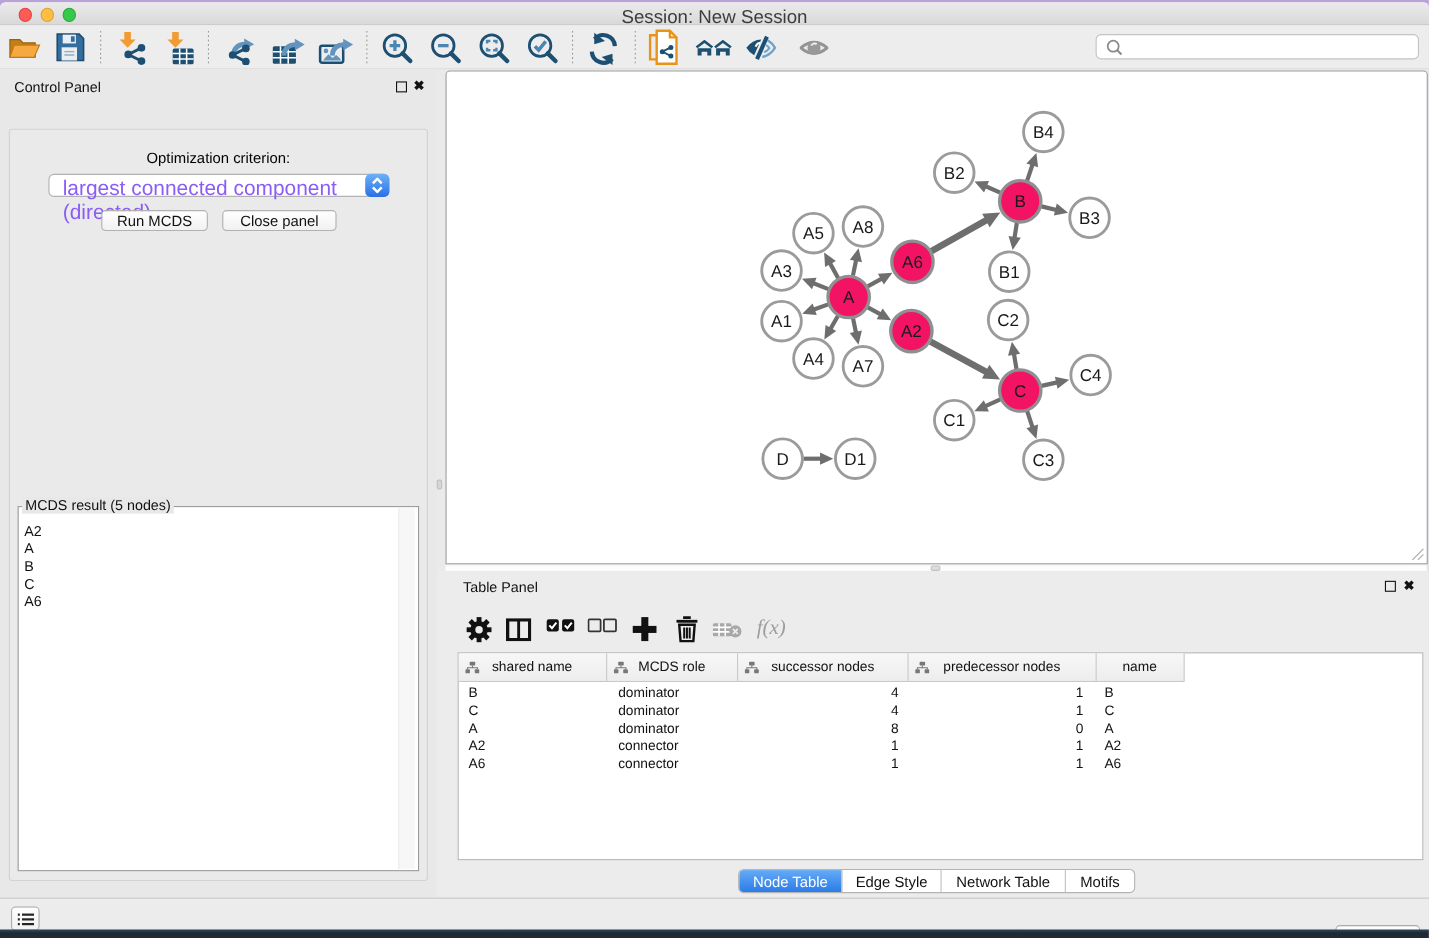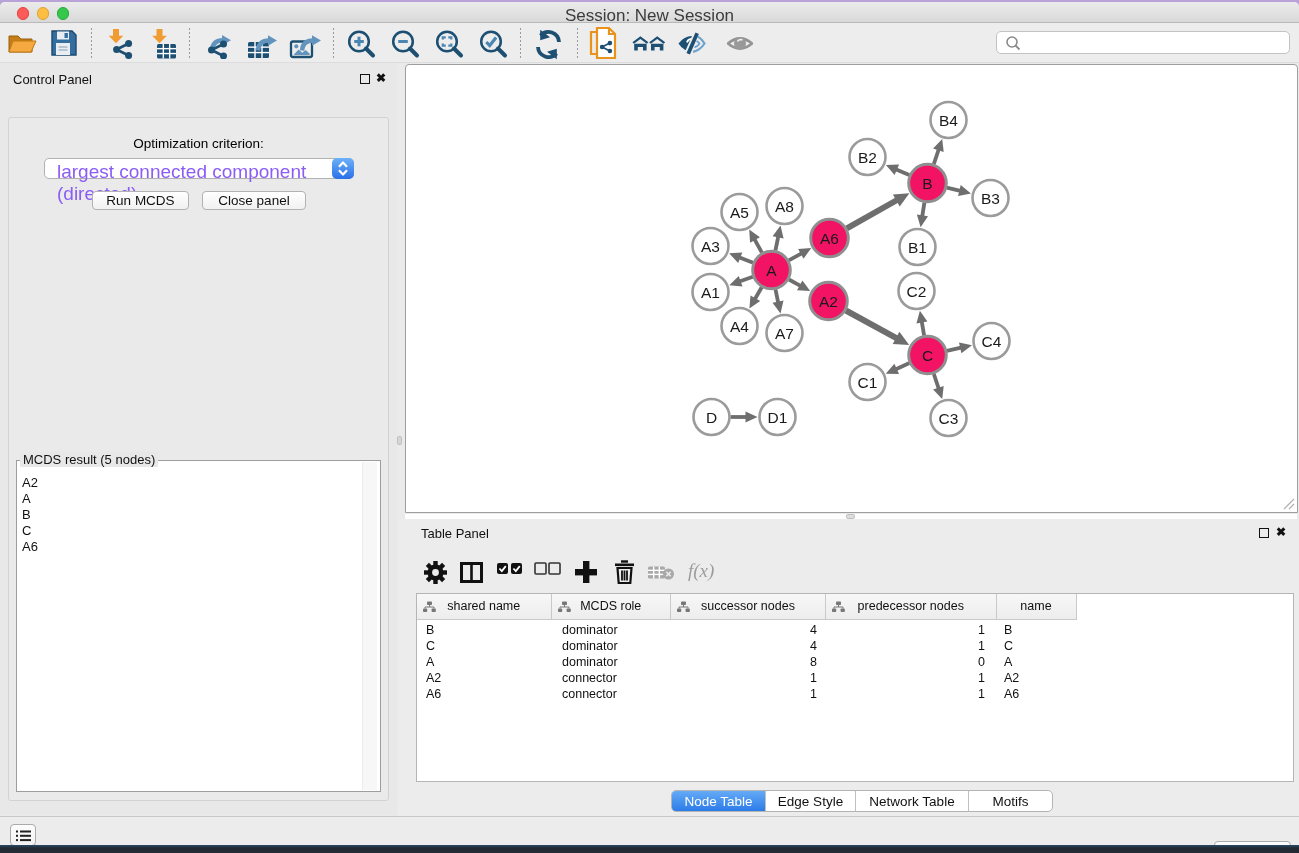--- a/index.html
+++ b/index.html
@@ -407,21 +407,21 @@
           <span style="left:254px;width:146px;text-align:right">1</span>
           <span style="left:410px;width:158px;text-align:right">1</span>
           <span style="left:587px">A6</span>
         </div>
       </div>
  </div>
  <div class="tabsrow" style="left:671px;top:790px">
     <div class="tab sel" style="width:93px">Node Table</div>
     <div class="tab" style="width:90px">Edge Style</div>
     <div class="tab" style="width:113px">Network Table</div>
-    <div class="tab" style="width:84px">Motifs</div>
+    <div class="tab" style="width:63px">Motifs</div>
  </div>
  <div id="statusbar">
    <div class="sbtn" style="left:10px;top:7px;width:26px;height:22px">
      <svg style="position:absolute;left:5px;top:5px" width="15" height="12" viewBox="0 0 15 12">
        <g fill="#222">
             <rect x="0" y="0.5" width="2" height="2"></rect>
             <rect x="0" y="4.8" width="2" height="2"></rect>
             <rect x="0" y="9.1" width="2" height="2"></rect>
        <rect x="4" y="0.5" width="11" height="2"></rect>
             <rect x="4" y="4.8" width="11" height="2"></rect>

